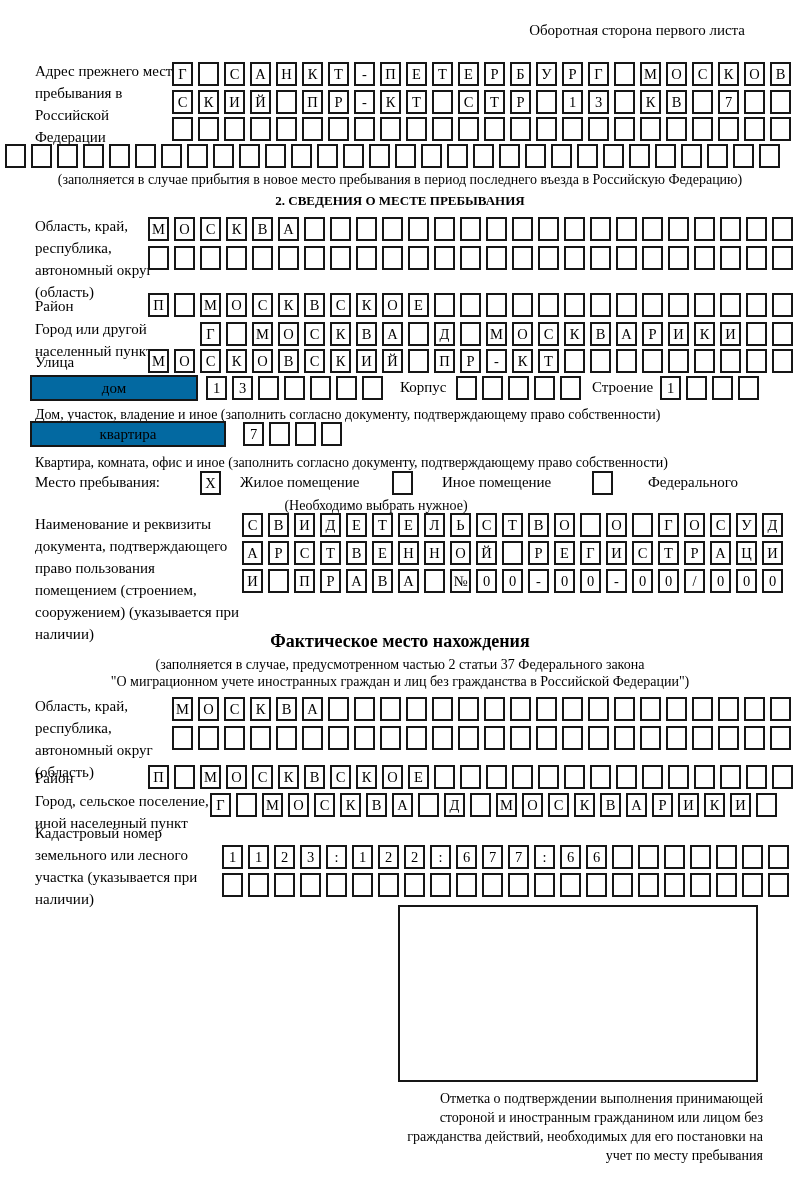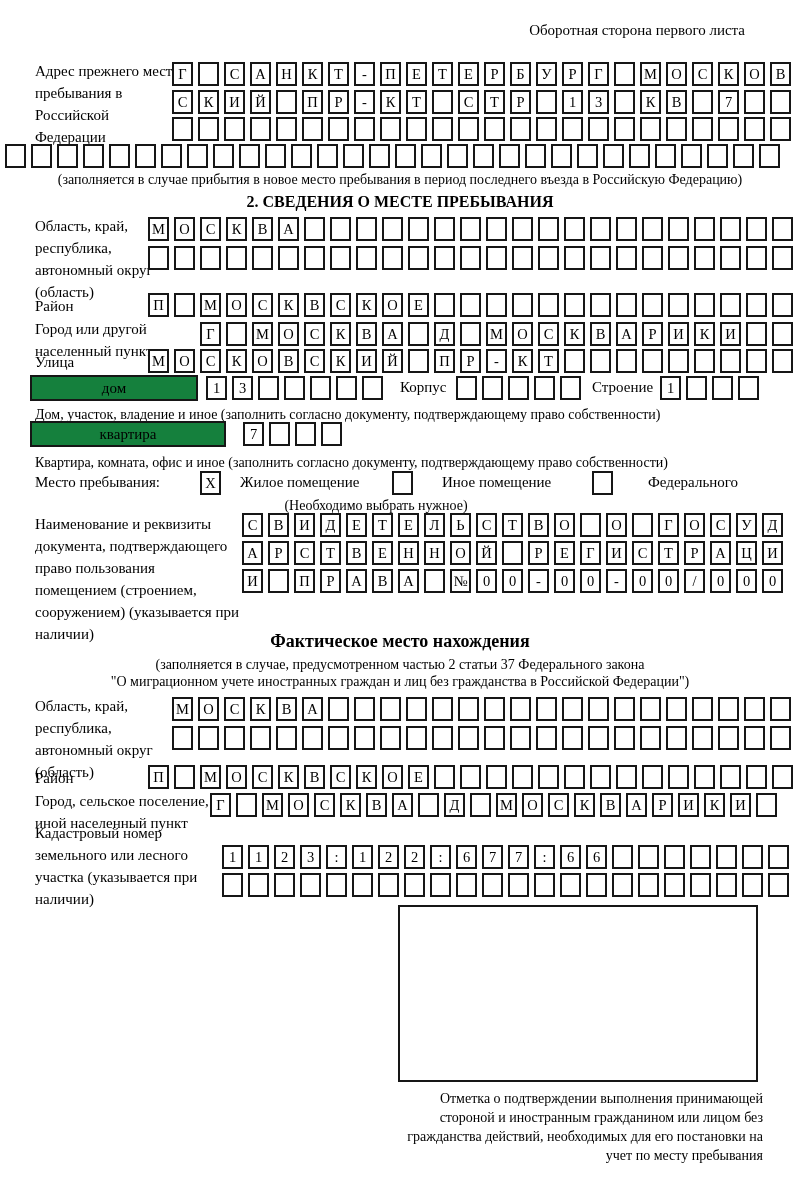--- a/index.html
+++ b/index.html
@@ -14,21 +14,21 @@
   .center{left:0;right:0;text-align:center}
   .bold{font-weight:bold}
   .right{text-align:right}
   .boxrow{position:absolute;display:flex}
   .cbox{
     flex:none;width:21px;height:24px;border:2px solid #161616;margin-right:5px;
     display:flex;align-items:center;justify-content:center;
     font-size:14.5px;line-height:1;background:#fff;
   }
   .bigbox{
-    position:absolute;border:2px solid #161616;height:26px;background:#15803d;
+    position:absolute;border:2px solid #161616;height:26px;background:#0369a1;
     display:flex;align-items:center;justify-content:center;font-size:15px;
   }
   .stamp{position:absolute;border:2px solid #161616;background:#fff}
 </style>
 </head>
 <body>
 
 <div class="abs right" style="left:400px;top:22px;width:345px">Оборотная сторона первого листа</div>
 
 <div class="abs lbl" style="left:35px;top:60px;width:148px">Адрес прежнего места пребывания в Российской Федерации</div>
@@ -137,21 +137,21 @@
     <span class="cbox"></span>
     <span class="cbox"></span>
     <span class="cbox"></span>
     <span class="cbox"></span>
     <span class="cbox"></span>
     <span class="cbox"></span>
     <span class="cbox"></span>
   </div>
 <div class="abs cap center" style="top:171px">(заполняется в случае прибытия в новое место пребывания в период последнего въезда в Российскую Федерацию)</div>
 
-<div class="abs center bold" style="top:193px;font-size:16px">2. СВЕДЕНИЯ О МЕСТЕ ПРЕБЫВАНИЯ</div>
+<div class="abs center bold" style="top:193px;font-size:13px">2. СВЕДЕНИЯ О МЕСТЕ ПРЕБЫВАНИЯ</div>
 
 <div class="abs lbl" style="left:35px;top:215px;width:118px">Область, край, республика, автономный округ (область)</div>
 <div class="boxrow" style="left:148px;top:217px">
     <span class="cbox">М</span>
     <span class="cbox">О</span>
     <span class="cbox">С</span>
     <span class="cbox">К</span>
     <span class="cbox">В</span>
     <span class="cbox">А</span>
     <span class="cbox"></span>

